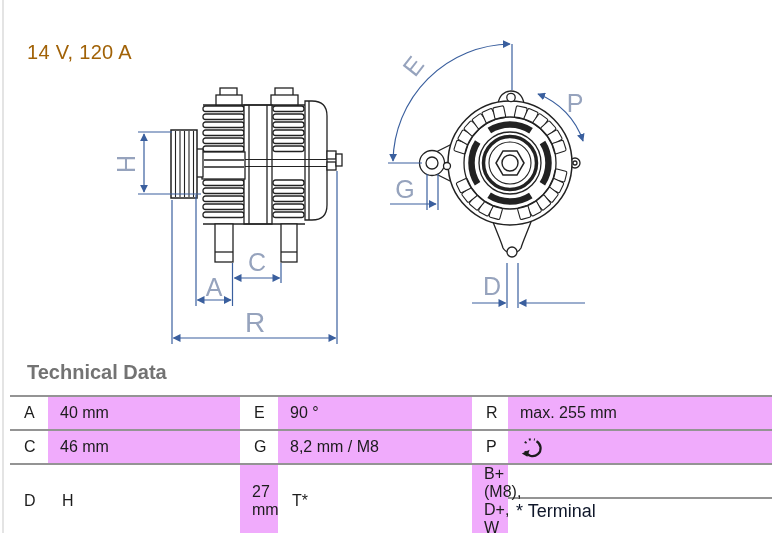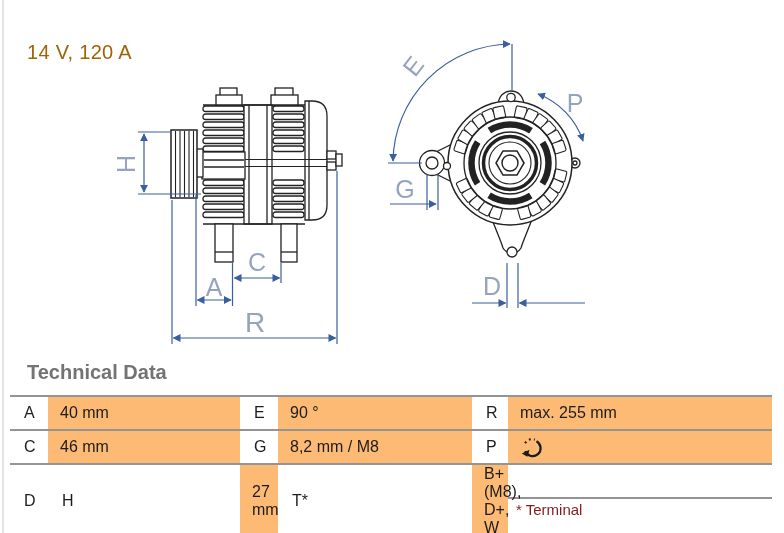--- a/index.html
+++ b/index.html
@@ -13,22 +13,22 @@
   .section-heading{position:absolute;left:27px;top:361px;font-size:20px;font-weight:bold;color:#737373;}
   .tech-table{
     position:absolute;left:10px;top:395px;width:762px;
     border-top:2px solid #949494;font-size:16px;
   }
   .t-row{
     display:grid;grid-template-columns:38px 192px 38px 194px 36px 1fr;
     height:32px;border-bottom:2px solid #949494;align-items:center;
   }
   .t-key{background:#ffffff;padding-left:14px;height:100%;display:flex;align-items:center;}
-  .t-val{background:#fdba74;padding-left:12px;height:100%;display:flex;align-items:center;}
-  .footnote{position:absolute;left:516px;top:501px;font-size:15px;color:#7f1d1d;}
+  .t-val{background:#f0abfc;padding-left:12px;height:100%;display:flex;align-items:center;}
+  .footnote{position:absolute;left:516px;top:501px;font-size:18px;color:#0f172a;}
   .rot-icon{display:block;}
 </style>
 </head>
 <body>
 
 <div class="left-edge"></div>
 
 <div class="title">14 V, 120 A</div>
 
 <svg class="diagram" width="784" height="395" viewBox="0 0 784 395">

